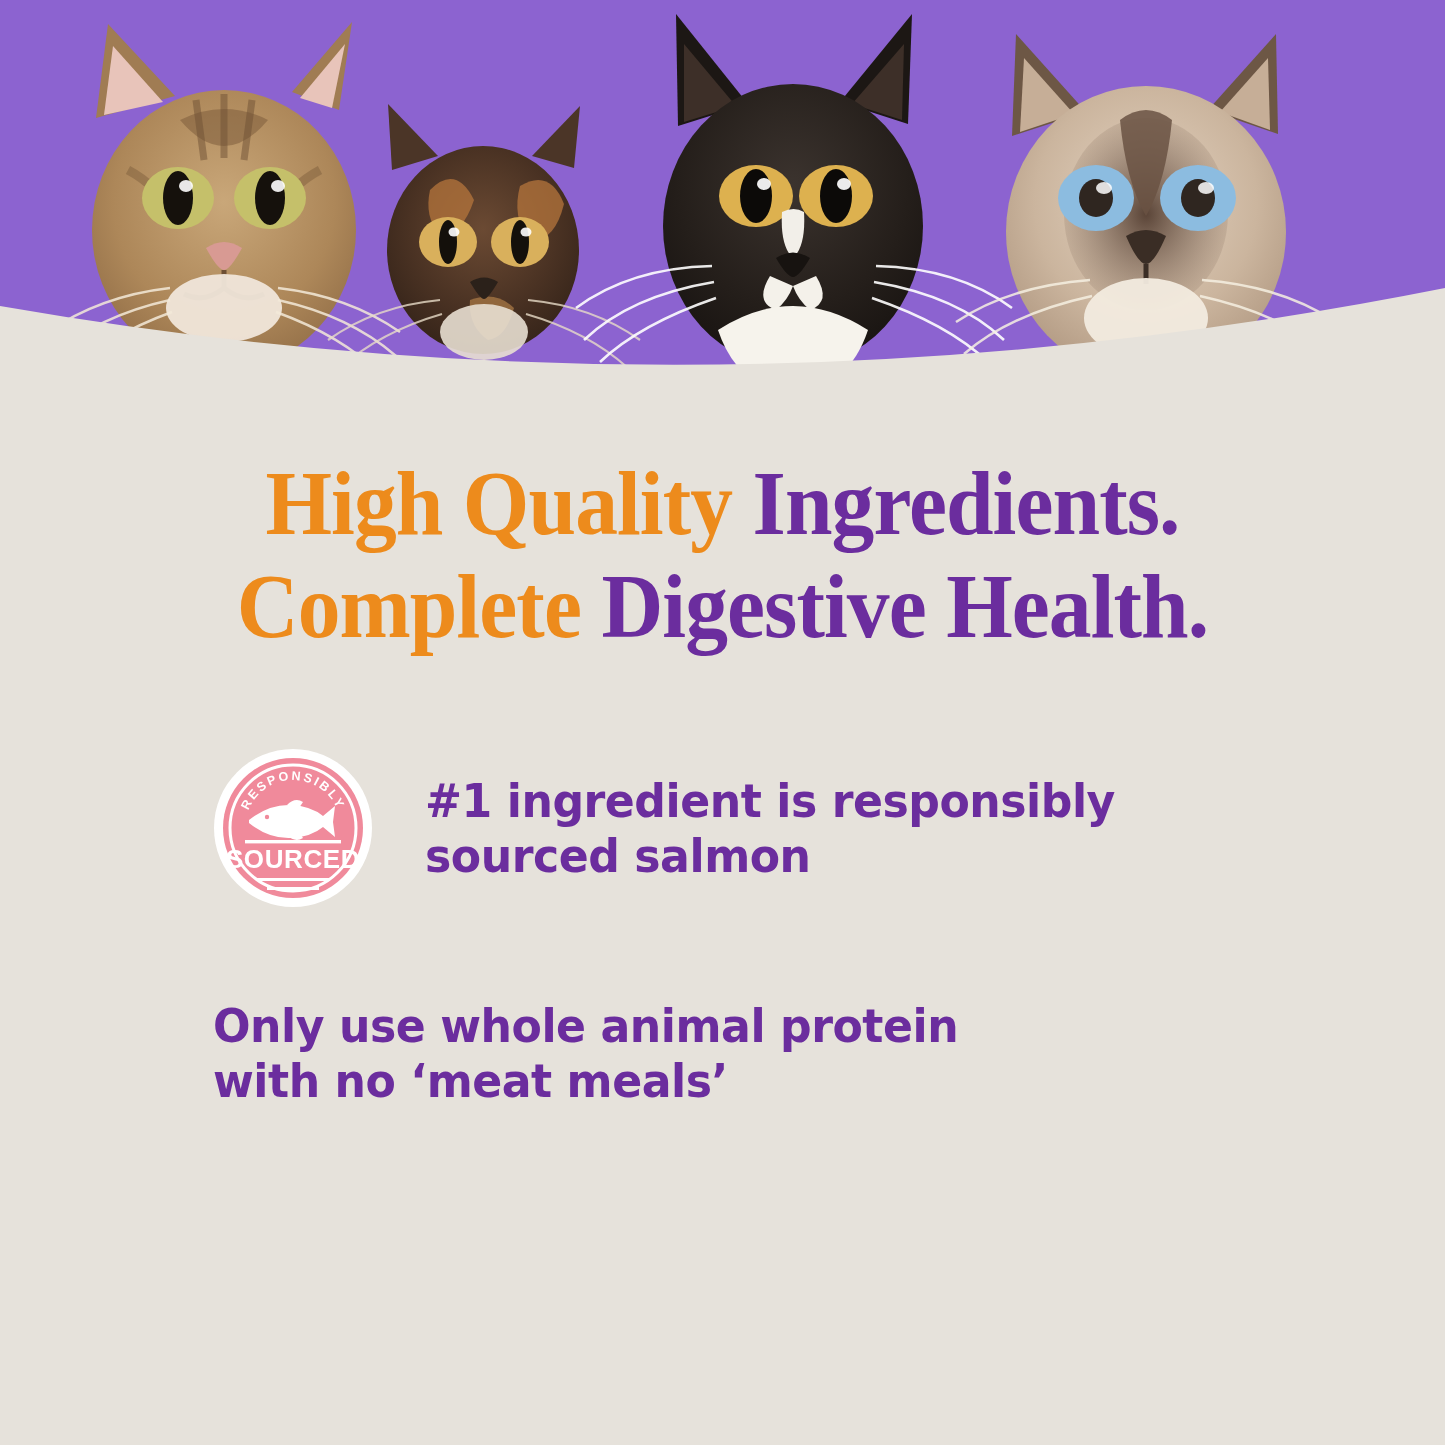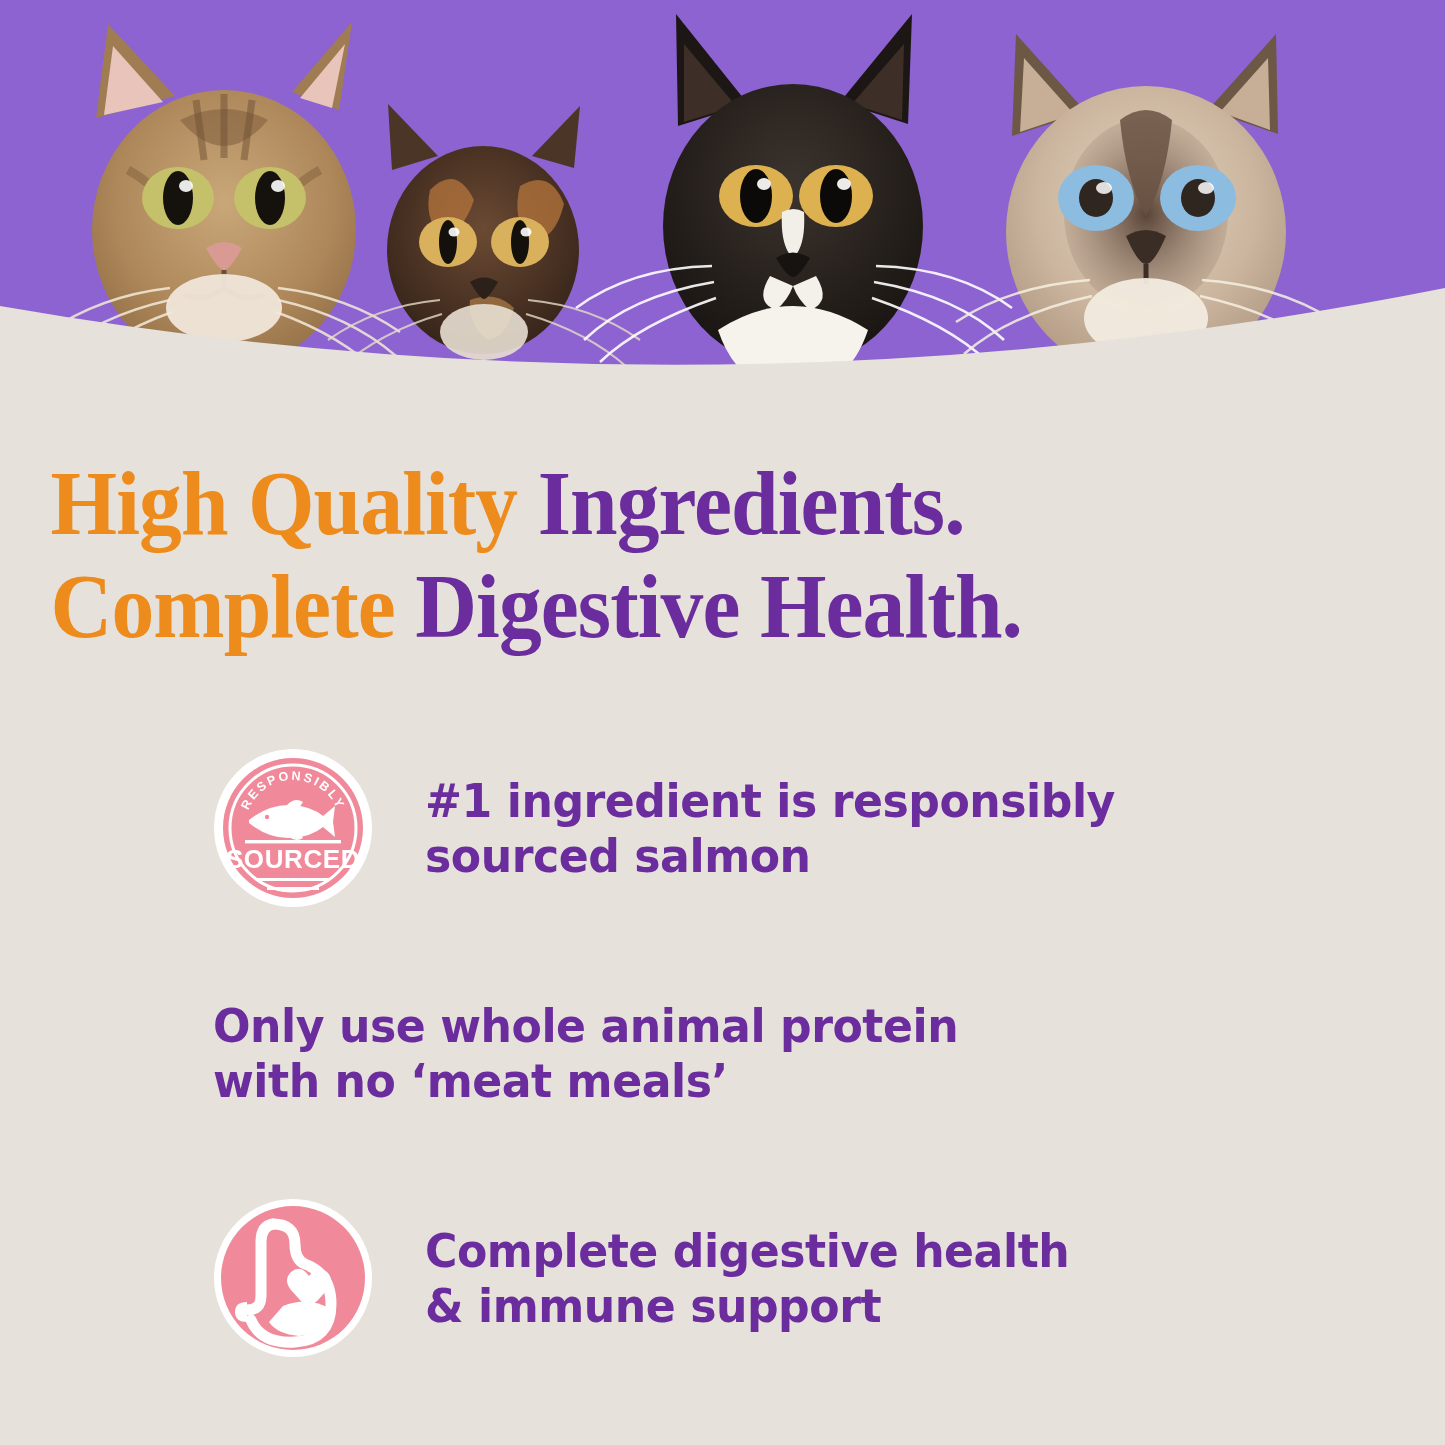--- a/index.html
+++ b/index.html
@@ -16,20 +16,21 @@
   .hero{position:absolute;left:0;top:0;width:1445px;height:420px;overflow:hidden;}
   .hero-bg{position:absolute;left:0;top:0;width:1445px;height:420px;background:#8c63d0;}
   .hero-svg{position:absolute;left:0;top:0;width:1445px;height:420px;}
 
   
   .curve{position:absolute;left:0;top:0;width:1445px;height:420px;pointer-events:none;}
 
   
   .headline{
     position:absolute;left:0;top:452px;width:1445px;
+    text-align:center;
     font-family:"Liberation Serif", serif;
     font-weight:bold;
     font-size:92px;
     line-height:1.12;
     letter-spacing:-1px;
     white-space:nowrap;
   }
   .hl-line{display:block;transform:scaleX(.93);transform-origin:center;}
   .hl-orange{color:#ed8b1c;}
   .hl-purple{color:#6b2d9e;}
@@ -239,35 +240,15 @@
       </div>
     </div>
 
     <div class="feature">
       <div class="feat-text">
         <span>Only use whole animal protein</span>
         <span>with no ‘meat meals’</span>
       </div>
     </div>
 
-    <div class="feature">
-      <div class="badge">
-        <svg viewBox="0 0 160 160">
-          <circle cx="80" cy="80" r="79" fill="#ffffff"></circle>
-          <circle cx="80" cy="80" r="72" fill="#f08a9b"></circle>
-          <g fill="none" stroke="#ffffff" stroke-width="11" stroke-linecap="round" stroke-linejoin="round">
-            <path d="M60 26 q22 0 22 20 q0 16 10 20 q26 10 26 40 q0 36 -36 38
-                     q-34 2 -44 -22"></path>
-            <path d="M60 26 q-12 2 -12 18 l0 54 q0 14 -14 14"></path>
-          </g>
-          <path d="M34 104 q-12 0 -12 10 q0 10 12 10 l0 -20 Z" fill="#ffffff"></path>
-          <path d="M70 108 q24 -10 46 2 q-4 26 -30 28 q-22 -2 -30 -14 Z" fill="#ffffff"></path>
-          <path d="M96 78 q-8 -12 -18 -4 q-8 8 0 18 q8 10 18 18 q10 -8 18 -18 q8 -10 0 -18 q-10 -8 -18 4 Z" fill="#ffffff"></path>
-        </svg>
-      </div>
-      <div class="feat-text">
-        <span>Complete digestive health</span>
-        <span>&amp; immune support</span>
-      </div>
-    </div>
 
   </div>
 </div>
 
 </body></html>

